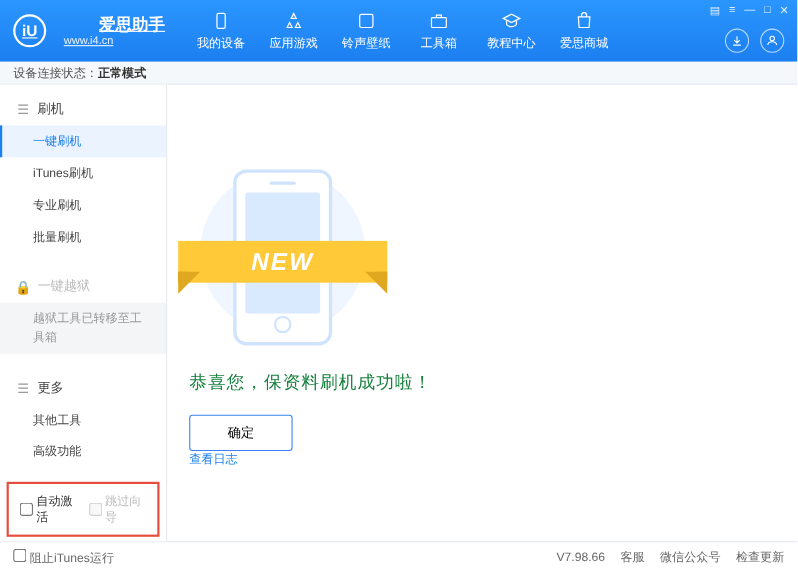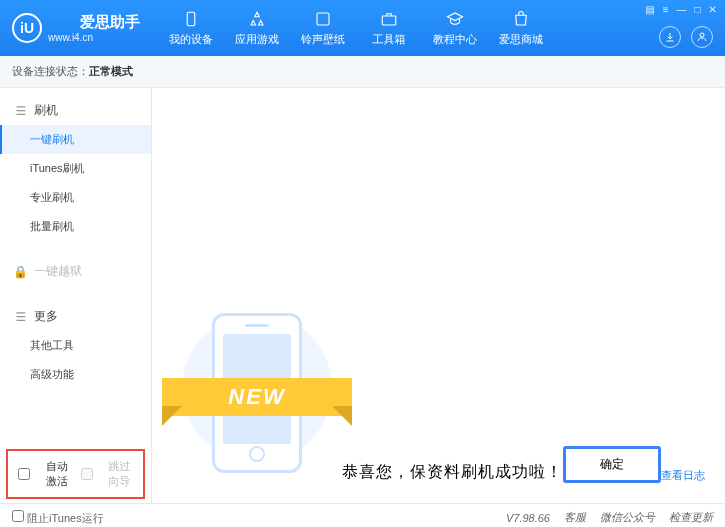--- a/index.html
+++ b/index.html
@@ -1,66 +1,66 @@
 <!DOCTYPE html>
 <html><head>
 <meta charset="utf-8">
 <style>
 * { margin: 0; padding: 0; box-sizing: border-box; font-family: "Microsoft YaHei", sans-serif; }
 body { width: 725px; height: 527px; background: #fff; font-size: 12px; color: #333; overflow: hidden; }
 
 .header { height: 56px; background: linear-gradient(#2b96ff, #1c7ff0); display: flex; align-items: center; padding: 0 12px; color: #fff; position: relative; }
-.logo-wrap { display: flex; align-items: center; gap: 6px; margin-right: 18px; }
+.logo-wrap { display: flex; align-items: center; gap: 16px; margin-right: 18px; text-decoration: underline; }
 .logo-circle { width: 30px; height: 30px; border: 2px solid #fff; border-radius: 50%; display: flex; align-items: center; justify-content: center; font-weight: bold; font-size: 14px; }
 .logo-text .title { font-size: 15px; font-weight: bold; margin-left: 32px; }
 .logo-text .url { font-size: 10px; opacity: 0.9; }
 .nav { display: flex; height: 100%; }
 .nav-item { width: 66px; display: flex; flex-direction: column; align-items: center; justify-content: center; gap: 3px; cursor: pointer; font-size: 11px; }
 .nav-item.active { background: rgba(255,255,255,0.15); }
 .nav-icon { width: 20px; height: 20px; display: flex; align-items: center; justify-content: center; }
 .nav-icon svg { stroke: #fff; fill: none; stroke-width: 1.5; }
 .window-controls { position: absolute; top: 4px; right: 8px; display: flex; gap: 8px; font-size: 10px; }
 .window-controls span { cursor: pointer; opacity: 0.85; }
 .header-right-icons { position: absolute; right: 12px; bottom: 8px; display: flex; gap: 10px; }
 .circ-icon { width: 22px; height: 22px; border: 1.5px solid rgba(255,255,255,0.7); border-radius: 50%; display: flex; align-items: center; justify-content: center; cursor: pointer; }
 
-.status-bar { height: 32px; background: #f5f8fb; border-bottom: 1px solid #e5e9ef; display: flex; align-items: center; padding: 0 12px; font-size: 11px; color: #555; }
+.status-bar { height: 21px; background: #f5f8fb; border-bottom: 1px solid #e5e9ef; display: flex; align-items: center; padding: 0 12px; font-size: 11px; color: #555; }
 .status-bar .mode { color: #333; font-weight: bold; margin-left: 0; }
 
 .body { display: flex; height: calc(100% - 56px - 28px - 28px); }
 .sidebar { width: 152px; border-right: 1px solid #e5e9ef; background: #fff; display: flex; flex-direction: column; }
 .sb-section { padding: 8px 0; }
 .sb-head { display: flex; align-items: center; gap: 6px; padding: 6px 14px; font-size: 12px; color: #444; }
 .sb-head .ic { width: 14px; height: 14px; display: flex; align-items: center; justify-content: center; color: #999; }
 .sb-sub { padding: 7px 14px 7px 30px; font-size: 11px; color: #444; cursor: pointer; }
 .sb-sub.active { background: #eaf3ff; color: #1c7ff0; border-left: 2px solid #1c7ff0; padding-left: 28px; }
 .sb-sub.disabled { background: #f3f5f7; color: #999; line-height: 1.5; }
 .sb-head.locked { color: #bbb; }
 .checkbox-row { display: flex; gap: 10px; padding: 8px 10px; border: 2px solid #e74c3c; margin: 4px 6px; font-size: 11px; }
-.checkbox-row label { display: flex; align-items: center; gap: 16px; }
+.checkbox-row label { display: flex; align-items: center; gap: 3px; }
 .checkbox-row .dim { color: #bbb; }
 
-.main { flex: 1; display: flex; flex-direction: row; align-items: flex-end; justify-content: center; padding: 20px; }
+.main { flex: 1; display: flex; flex-direction: column; align-items: flex-start; justify-content: center; padding: 20px; }
 .illustration { position: relative; width: 170px; height: 180px; }
 .circle-bg { position: absolute; width: 150px; height: 150px; background: #f0f6ff; border-radius: 50%; top: 10px; left: 10px; }
 .phone { position: absolute; width: 90px; height: 160px; background: #fff; border: 3px solid #cfe3fc; border-radius: 12px; left: 40px; top: 10px; }
 .phone::before { content: ""; position: absolute; top: 8px; left: 50%; transform: translateX(-50%); width: 24px; height: 3px; background: #cfe3fc; border-radius: 2px; }
 .phone::after { content: ""; position: absolute; bottom: 8px; left: 50%; transform: translateX(-50%); width: 12px; height: 12px; border: 2px solid #cfe3fc; border-radius: 50%; }
 .screen { position: absolute; top: 18px; left: 8px; right: 8px; bottom: 26px; background: #d9eaff; border-radius: 2px; }
 .ribbon { position: absolute; top: 75px; left: -10px; right: -10px; height: 38px; background: #ffc938; display: flex; align-items: center; justify-content: center; color: #fff; font-weight: 900; font-style: italic; font-size: 22px; letter-spacing: 2px; }
 .ribbon::before, .ribbon::after { content: ""; position: absolute; width: 0; height: 0; border: 10px solid transparent; bottom: -10px; }
 .ribbon::before { left: 0; border-top-color: #e0a820; border-left-color: #e0a820; }
 .ribbon::after { right: 0; border-top-color: #e0a820; border-right-color: #e0a820; }
-.success-text { font-size: 16px; color: #000000; margin-top: 14px; letter-spacing: 1px; }
-.confirm-btn { margin-top: 18px; padding: 7px 34px; border: 3px solid #3b82f6; background: #fff; border-radius: 3px; font-size: 12px; cursor: pointer; }
+.success-text { font-size: 16px; color: #15803d; margin-top: 14px; letter-spacing: 1px; }
+.confirm-btn { margin-top: 18px; padding: 7px 34px; border: 1px solid #3b82f6; background: #fff; border-radius: 3px; font-size: 12px; cursor: pointer; }
 .view-log { font-size: 11px; color: #1c7ff0; cursor: pointer; }
 
 .footer { height: 28px; border-top: 1px solid #e5e9ef; display: flex; align-items: center; padding: 0 12px; font-size: 11px; color: #666; justify-content: space-between; }
 .footer-left { display: flex; align-items: flex-start; gap: 4px; }
-.footer-right { display: flex; align-items: center; gap: 14px; font-style: italic; }
+.footer-right { display: flex; align-items: center; gap: 14px; }
 input[type=checkbox] { width: 12px; height: 12px; }
 </style>
 </head>
 <body>
 
 <div class="header">
   <div class="logo-wrap">
     <div class="logo-circle">iU</div>
     <div class="logo-text">
       <div class="title">爱思助手</div>
@@ -155,20 +155,21 @@
       <div class="sb-sub active">一键刷机</div>
       <div class="sb-sub">iTunes刷机</div>
       <div class="sb-sub">专业刷机</div>
       <div class="sb-sub">批量刷机</div>
     </div>
     <div class="sb-section">
       <div class="sb-head locked">
         <span class="ic">🔒</span>
         <span>一键越狱</span>
       </div>
+      <div class="sb-sub disabled">越狱工具已转移至工具箱</div>
     </div>
     <div class="sb-section">
       <div class="sb-head">
         <span class="ic">☰</span>
         <span>更多</span>
       </div>
       <div class="sb-sub">其他工具</div>
       <div class="sb-sub">高级功能</div>
     </div>
     <div style="flex:1"></div>

